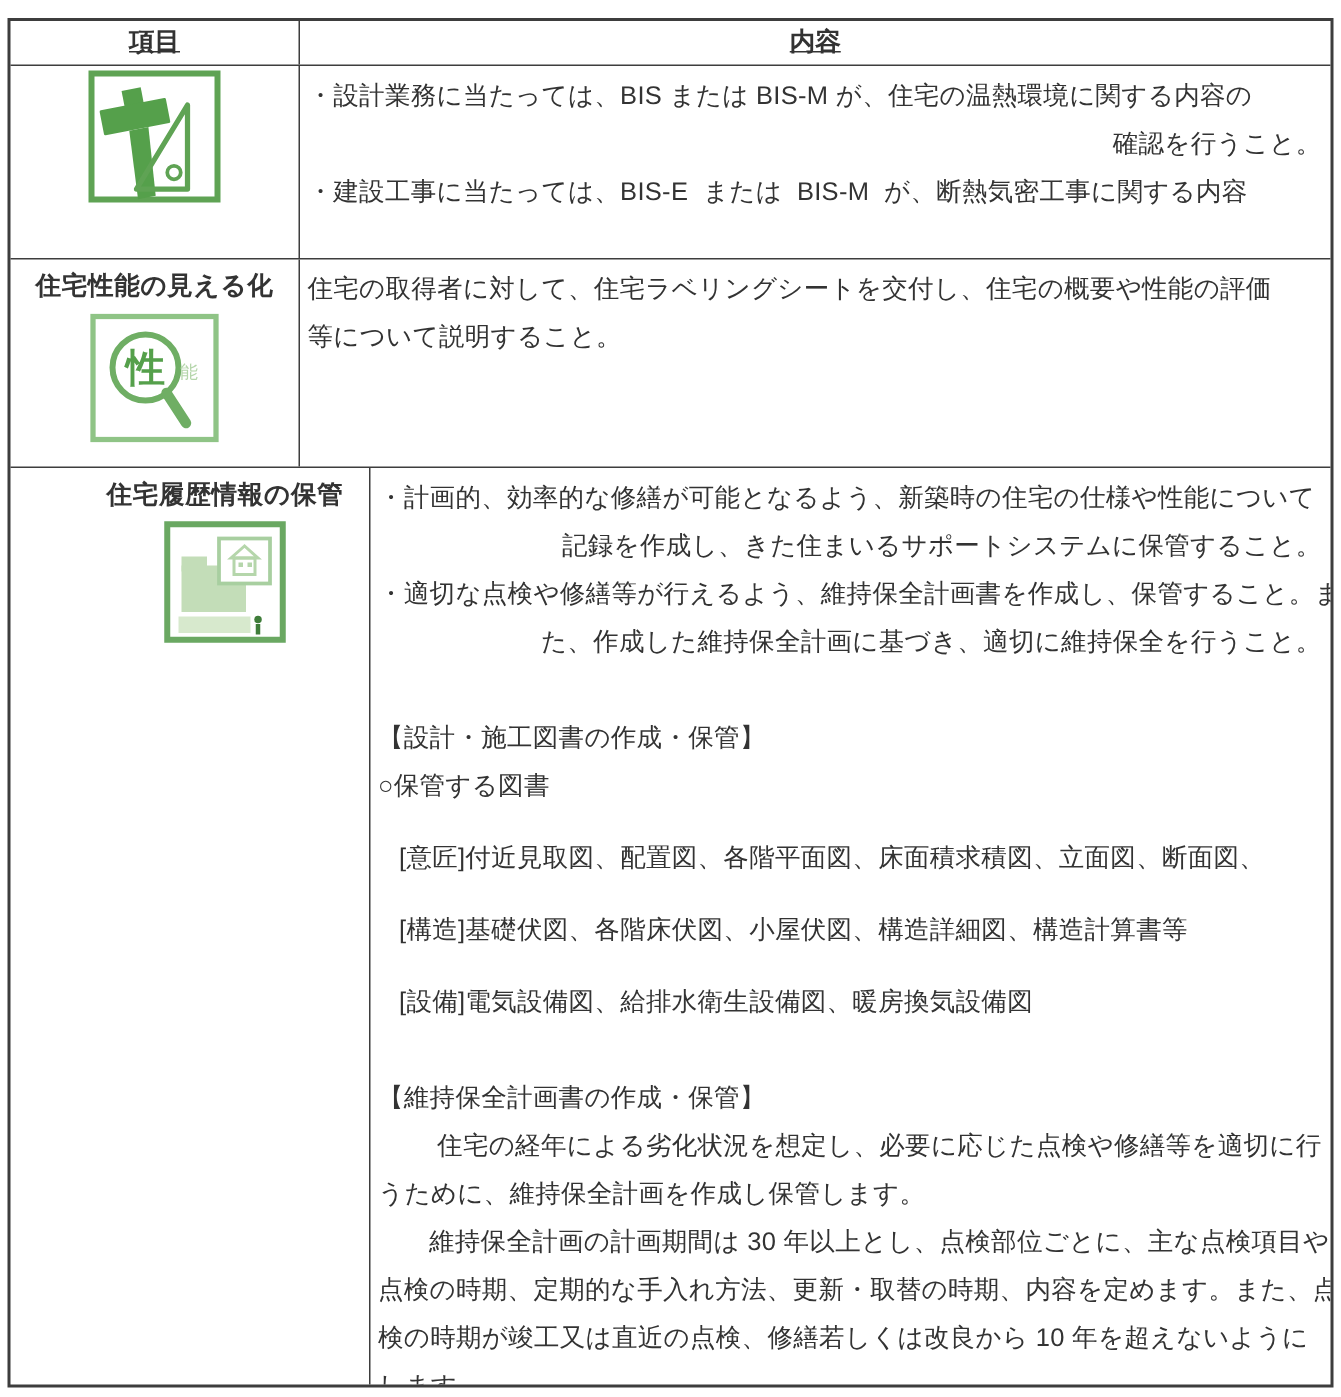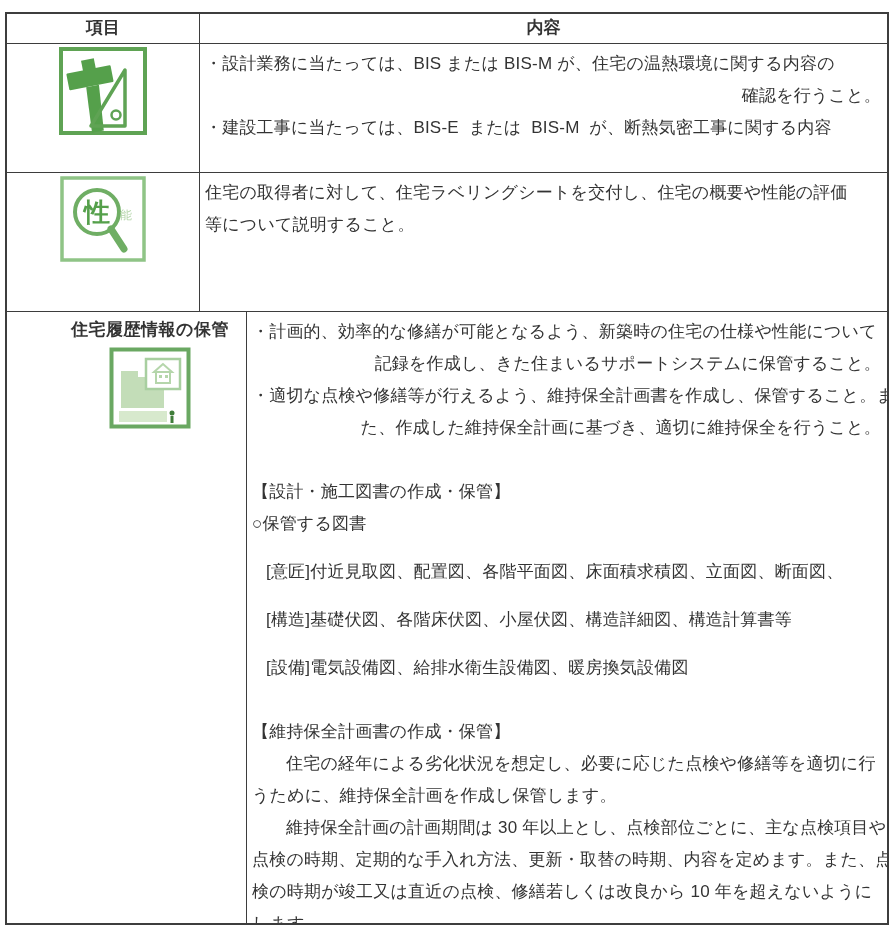--- a/index.html
+++ b/index.html
@@ -9,38 +9,38 @@
     -webkit-font-smoothing:antialiased;
   }
   .doc-table{
     position:absolute;left:5px;top:12px;width:884px;
     border:2px solid #3d3d3d;box-sizing:border-box;background:#fff;
   }
   .tr{display:grid;grid-template-columns:193px 1fr;}
   .tr + .tr{border-top:1px solid #3d3d3d;}
   .td{box-sizing:border-box;overflow:hidden;}
   .item-cell{border-right:1px solid #3d3d3d;text-align:center;}
-  .tr.header{height:29px;}
+  .tr.header{height:29px;text-decoration:underline;}
   .tr.header .td{
     font-size:17px;font-weight:bold;text-align:center;line-height:28px;
   }
   .tr.r0{height:128px;}
   .tr.r1{height:138px;}
   .tr.r2{height:611px;padding-left:47px;}
   .item-label{
     font-size:17px;font-weight:bold;line-height:30px;padding-top:3px;
     letter-spacing:0.5px;white-space:nowrap;
   }
   .icon-box{margin-top:2px;line-height:0;}
   .content-cell{padding:4px 6px 0 5px;font-size:17px;}
   .line{line-height:32px;white-space:pre;letter-spacing:0.2px;}
   .line.hang{padding-left:7px;text-align:right;}
   .line.sp1{padding-left:14px;margin-top:16px;}
   .line.ind4{padding-left:58px;}
-  .line.para{padding-left:34px;}
+  .line.para{padding-left:34px;text-align:right;}
   svg{display:block;margin:0 auto;}
 </style>
 </head>
 <body>
 
 <div class="doc-table">
 
   <div class="tr header">
     <div class="td item-cell">項目</div>
     <div class="td">内容</div>
@@ -63,20 +63,21 @@
     </div>
     <div class="td content-cell">
         <div class="line">・設計業務に当たっては、BIS または BIS-M が、住宅の温熱環境に関する内容の</div>
         <div class="line hang">確認を行うこと。</div>
         <div class="line">・建設工事に当たっては、BIS-E  または  BIS-M  が、断熱気密工事に関する内容</div>
       </div>
   </div>
 
   <div class="tr r1">
     <div class="td item-cell">
+      <div class="item-label">住宅性能の見える化</div>
       <div class="icon-box">
         <svg width="88" height="88" viewBox="0 0 88 88">
           <rect x="3" y="3" width="82" height="82" fill="#ffffff" stroke="#8fc486" stroke-width="3.5"></rect>
           <circle cx="38" cy="37" r="22" fill="none" stroke="#6fae64" stroke-width="4"></circle>
           <line x1="52" y1="54" x2="65" y2="74" stroke="#6fae64" stroke-width="7" stroke-linecap="round"></line>
           <text x="38" y="46" font-size="26" font-weight="bold" fill="#55a04b" text-anchor="middle">性</text>
           <text x="67" y="44" font-size="12" fill="#b5d6ab" text-anchor="middle">能</text>
         </svg>
       </div>
     </div>

